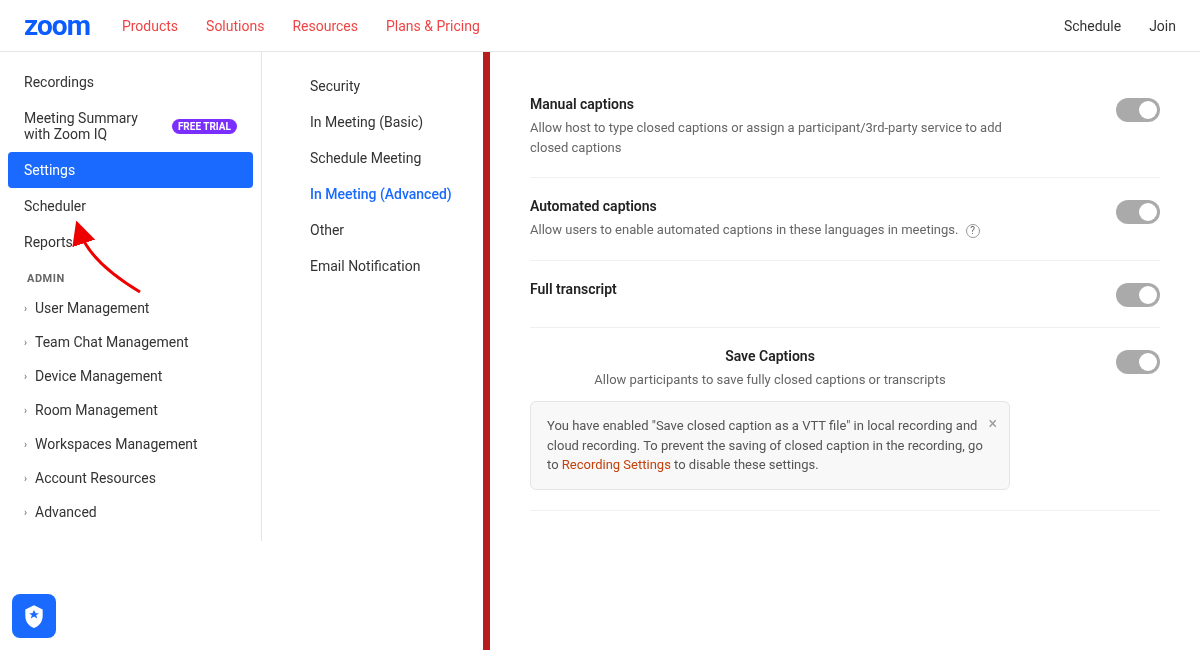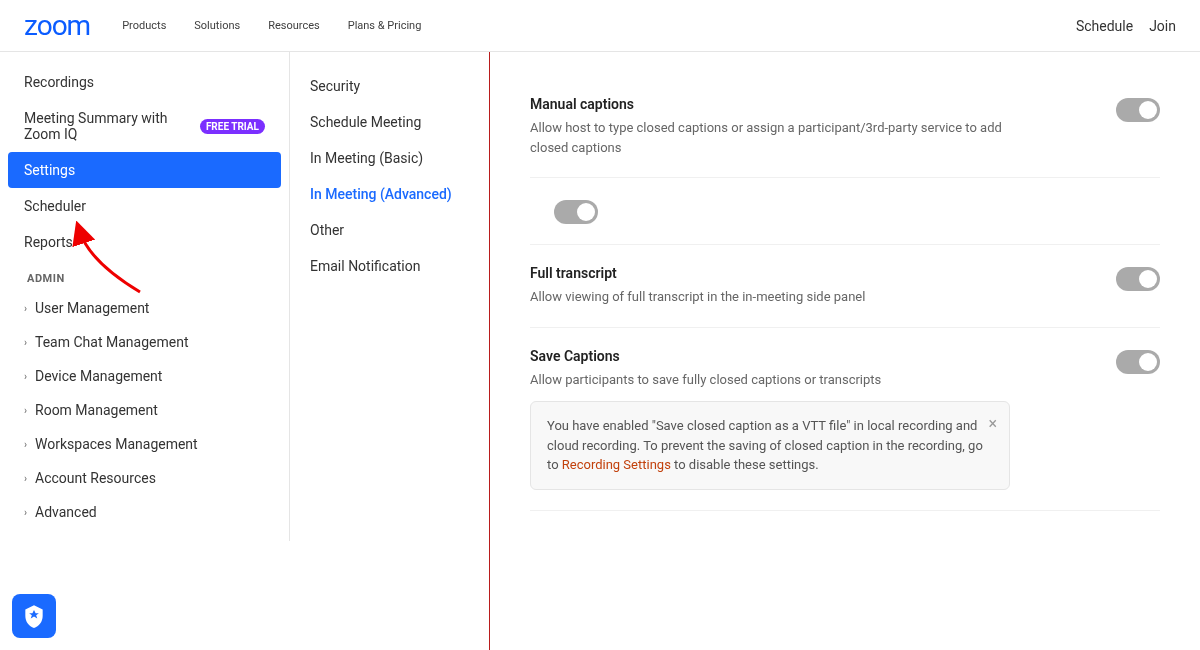--- a/index.html
+++ b/index.html
@@ -10,56 +10,56 @@
       display: flex;
       align-items: center;
       padding: 0 24px;
       height: 52px;
       border-bottom: 1px solid #e5e5e5;
       background: #fff;
     }
     .logo {
       color: #0b5cff;
       font-size: 28px;
-      font-weight: 400;
+      font-weight: 700;
       letter-spacing: -1px;
       margin-right: 32px;
     }
     .nav-links {
       display: flex;
       gap: 28px;
       flex: 1;
     }
     .nav-link {
-      font-size: 11px;
-      color: #404040;
+      font-size: 14px;
+      color: #ef4444;
       cursor: pointer;
       text-decoration: none;
     }
     .nav-right {
       display: flex;
-      gap: 16px;
+      gap: 28px;
       margin-left: auto;
       align-items: flex-end;
     }
     .nav-right-btn {
       font-size: 14px;
       color: #333;
       cursor: pointer;
     }
 
     
     .layout {
       display: flex;
       height: calc(650px - 52px);
     }
 
     
     .sidebar {
-      width: 290px;
+      width: 262px;
       border-right: 1px solid #e5e5e5;
       overflow-y: auto;
       padding: 12px 0;
       flex-shrink: 0;
     }
     .sidebar-item {
       padding: 10px 24px;
       cursor: pointer;
       font-size: 14px;
       color: #333;
@@ -122,21 +122,21 @@
       display: flex;
       align-items: center;
       justify-content: center;
       cursor: pointer;
     }
     .zoom-shield svg { width: 26px; height: 26px; }
 
     
     .mid-nav {
       width: 200px;
-      border-right: 1px solid #b91c1c;
+      border-right: 7px solid #b91c1c;
       padding: 16px 0;
       flex-shrink: 0;
     }
     .mid-nav-item {
       padding: 10px 20px;
       cursor: pointer;
       font-size: 14px;
       color: #333;
     }
     .mid-nav-item.active { color: #1a6aff; font-weight: 500; }
@@ -322,51 +322,57 @@
 
     <div class="zoom-shield">
       <svg viewBox="0 0 24 24" fill="white">
         <path d="M12 2L4 6v6c0 5.1 3.4 9.9 8 11 4.6-1.1 8-5.9 8-11V6l-8-4zm0 4.5l1.5 3h3l-2.5 1.8 1 3L12 12.5l-3 1.8 1-3L7.5 9.5h3L12 6.5z"></path>
       </svg>
     </div>
   </div>
 
   <div class="mid-nav">
     <div class="mid-nav-item">Security</div>
+    <div class="mid-nav-item">In Meeting (Basic)</div>
     <div class="mid-nav-item">Schedule Meeting</div>
-    <div class="mid-nav-item">In Meeting (Basic)</div>
     <div class="mid-nav-item active">In Meeting (Advanced)</div>
     <div class="mid-nav-item">Other</div>
     <div class="mid-nav-item">Email Notification</div>
   </div>
 
   <div class="main-content">
 
     <div class="setting-row">
       <div class="setting-info">
         <div class="setting-title">Manual captions</div>
         <div class="setting-desc">Allow host to type closed captions or assign a participant/3rd-party service to add closed captions</div>
       </div>
       <div class="toggle"></div>
     </div>
 
     <div class="setting-row">
+      <div class="setting-info">
+        <div class="setting-title">Automated captions</div>
+        <div class="setting-desc">
+          <span>Allow users to enable automated captions in these languages in meetings.</span>
+          <span class="question-icon">?</span>
+        </div>
+      </div>
       <div class="toggle"></div>
     </div>
 
     <div class="setting-row">
       <div class="setting-info">
         <div class="setting-title">Full transcript</div>
-        <div class="setting-desc">Allow viewing of full transcript in the in-meeting side panel</div>
       </div>
       <div class="toggle"></div>
     </div>
 
     <div class="setting-row" style="flex-direction: column; align-items: flex-start;">
-      <div style="display:flex; justify-content: space-between; width: 100%; align-items: flex-start;">
+      <div style="display:flex; justify-content: space-between; width: 100%; align-items: flex-start; text-align: center;">
         <div class="setting-info">
           <div class="setting-title">Save Captions</div>
           <div class="setting-desc">Allow participants to save fully closed captions or transcripts</div>
         </div>
         <div class="toggle"></div>
       </div>
       <div class="info-box">
         <span class="info-box-close">×</span>
         <span>You have enabled "Save closed caption as a VTT file" in local recording and cloud recording. To prevent the saving of closed caption in the recording, go to </span><a class="link">Recording Settings</a><span> to disable these settings.</span>
       </div>

